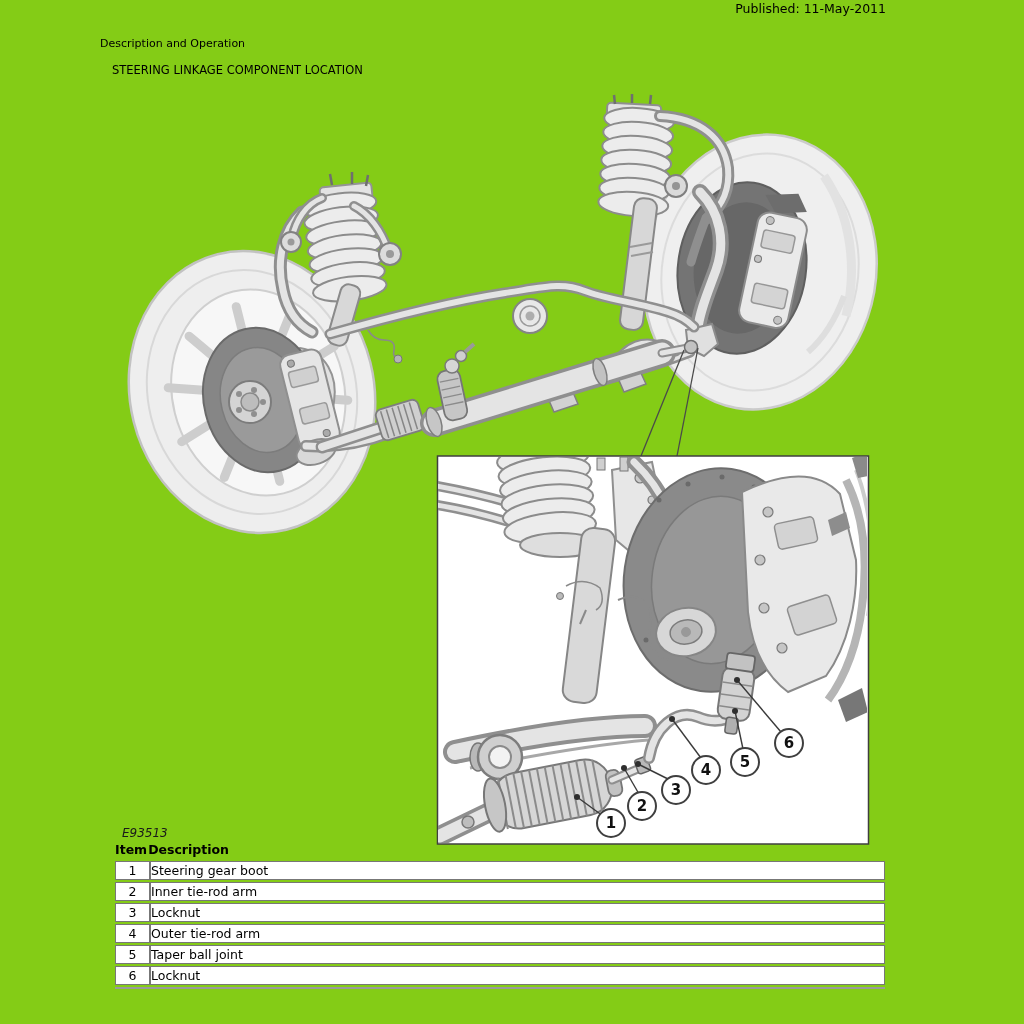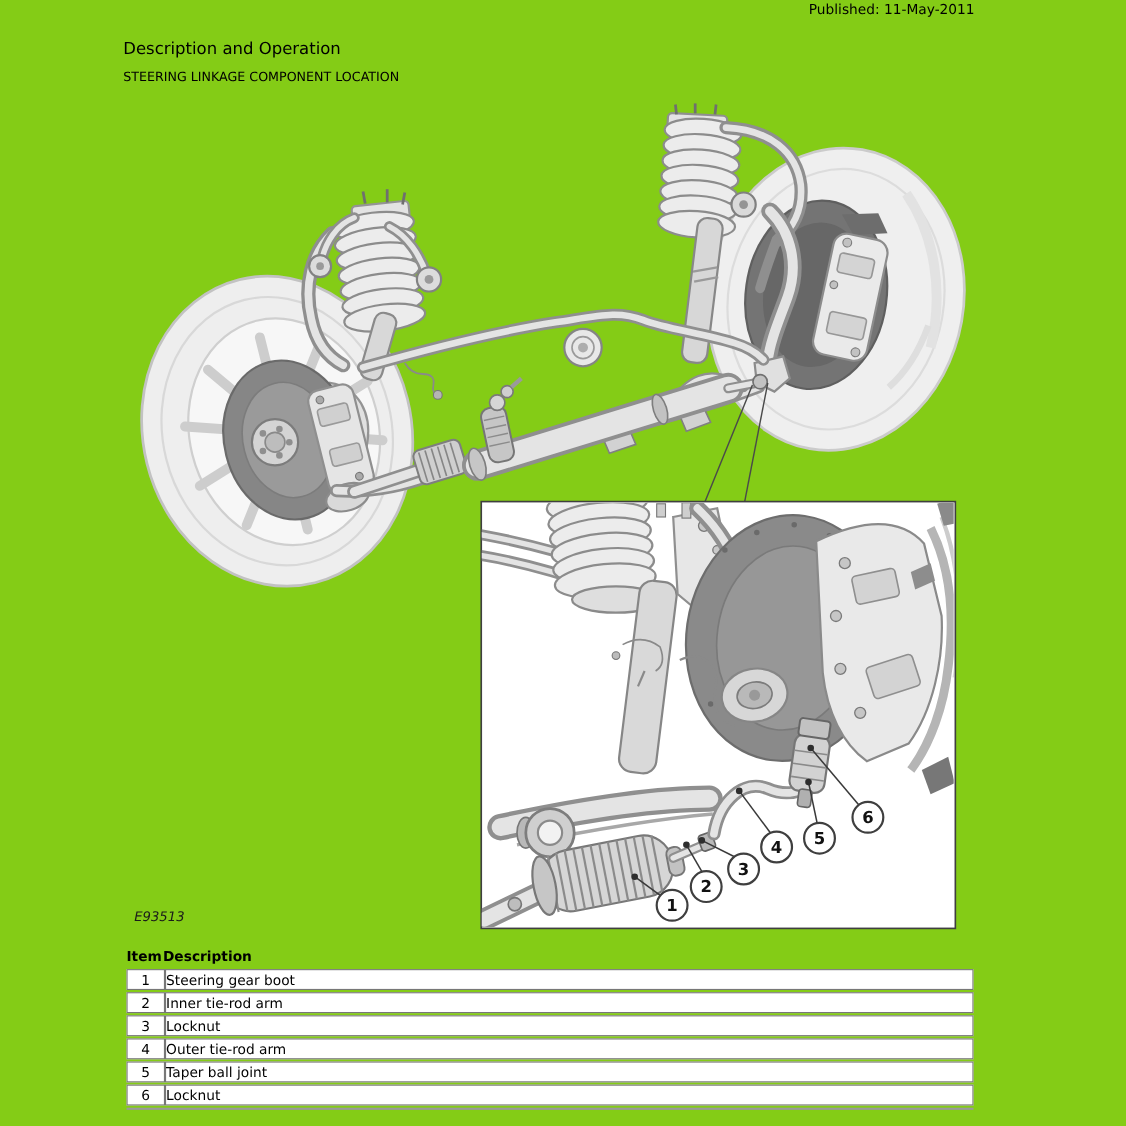--- a/index.html
+++ b/index.html
@@ -1,25 +1,25 @@
 <!DOCTYPE html>
 <html><head>
 <meta charset="utf-8">
 <style>
   html,body{margin:0;padding:0;background:#ffffff;}
   body{width:1024px;height:1024px;overflow:hidden;
        font-family:"DejaVu Sans","Liberation Sans",sans-serif;color:#000;}
   .page{position:relative;width:1024px;height:1024px;background:#84cc16;}
   .published{position:absolute;top:1px;right:138px;font-size:12.5px;line-height:16px;}
   .title{position:absolute;left:112px;top:13px;margin:0;font-size:18px;line-height:22px;font-weight:bold;letter-spacing:-0.2px;}
-  .subtitle{position:absolute;left:112px;top:37px;font-size:15px;line-height:14px;}
+  .subtitle{position:absolute;left:100px;top:37px;font-size:11px;line-height:14px;}
   .section-heading{position:absolute;left:112px;top:63px;font-size:11.5px;line-height:14px;text-align:right;}
   .figure-svg{position:absolute;left:0;top:0;width:1024px;height:1024px;}
   .figure-id{position:absolute;left:122px;top:826px;font-size:12px;color:#1a1a1a;font-style:italic;}
-  .table-block{position:absolute;left:115px;top:862px;width:688px;}
+  .table-block{position:absolute;left:115px;top:842px;width:688px;}
   .thead{font-size:12.5px;font-weight:bold;line-height:15px;margin-bottom:2px;white-space:nowrap;}
   .thead .h-desc{margin-left:1px;}
   table.legend{border-collapse:separate;border-spacing:0 2px;width:770px;border-bottom:2px solid #9a9a9a;}
   table.legend td{border:1px solid #777;font-size:12.5px;height:17px;line-height:17px;padding:0;background:#fff;}
   td.c-item{width:33px;text-align:center;}
   td.c-desc{padding-left:15px;}
   
   .ln{stroke:#8f8f8f;fill:none;stroke-linecap:round;}
   .hi{stroke:#e4e4e4;fill:none;stroke-linecap:round;}
   .fillL{fill:#ececec;stroke:#8c8c8c;stroke-width:2;}

